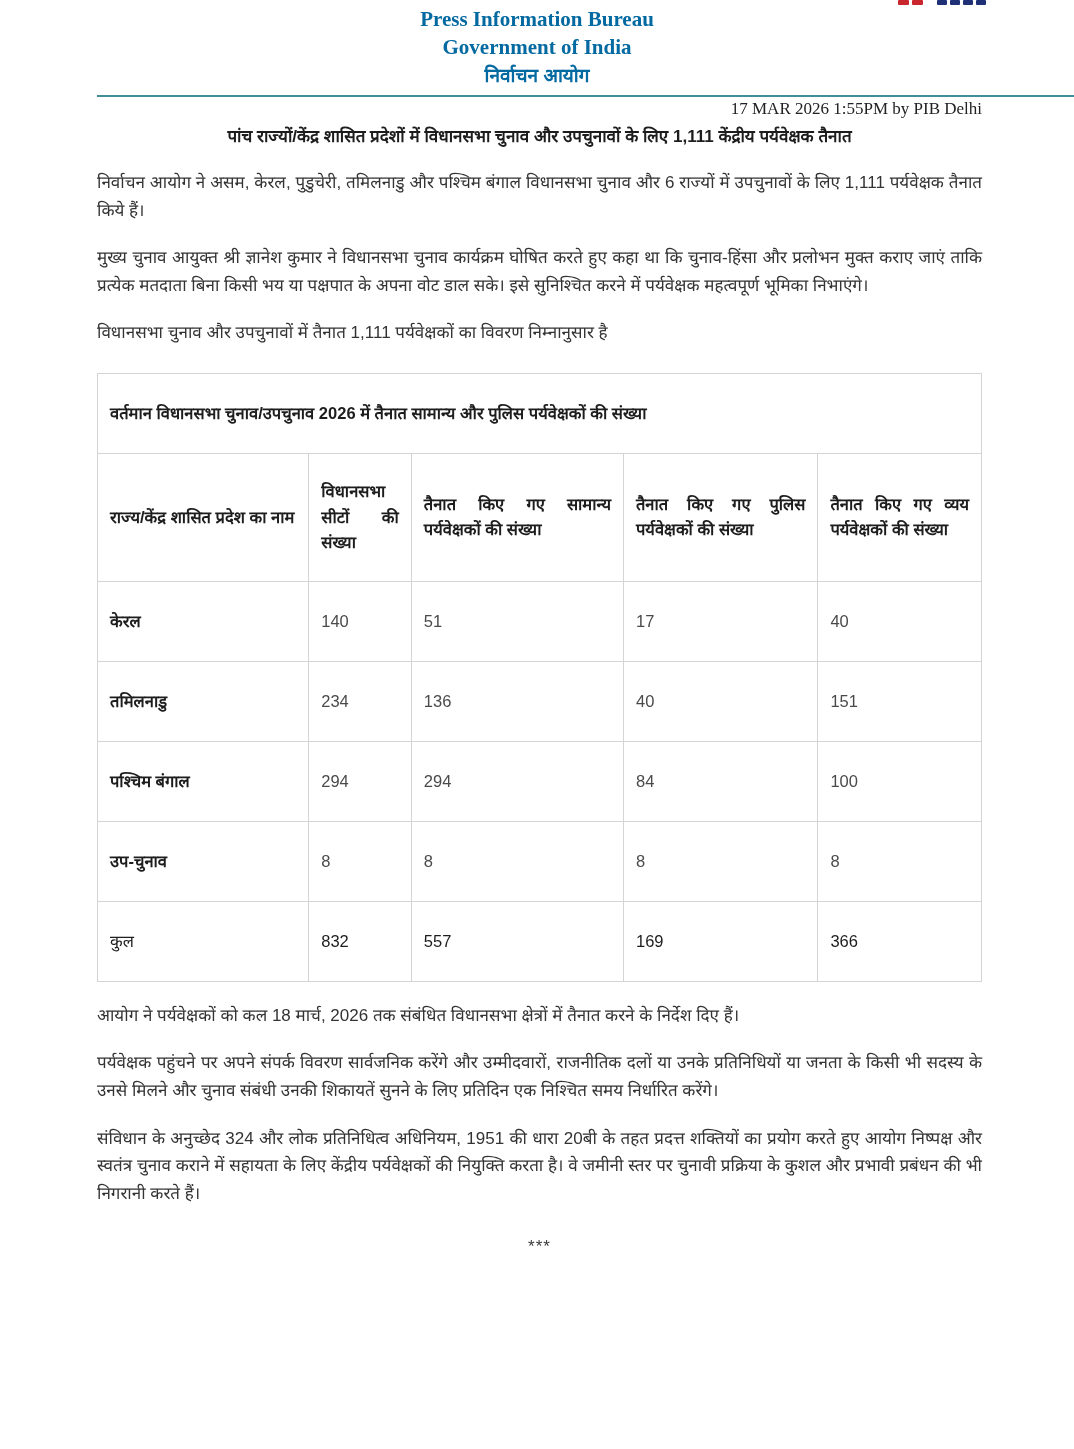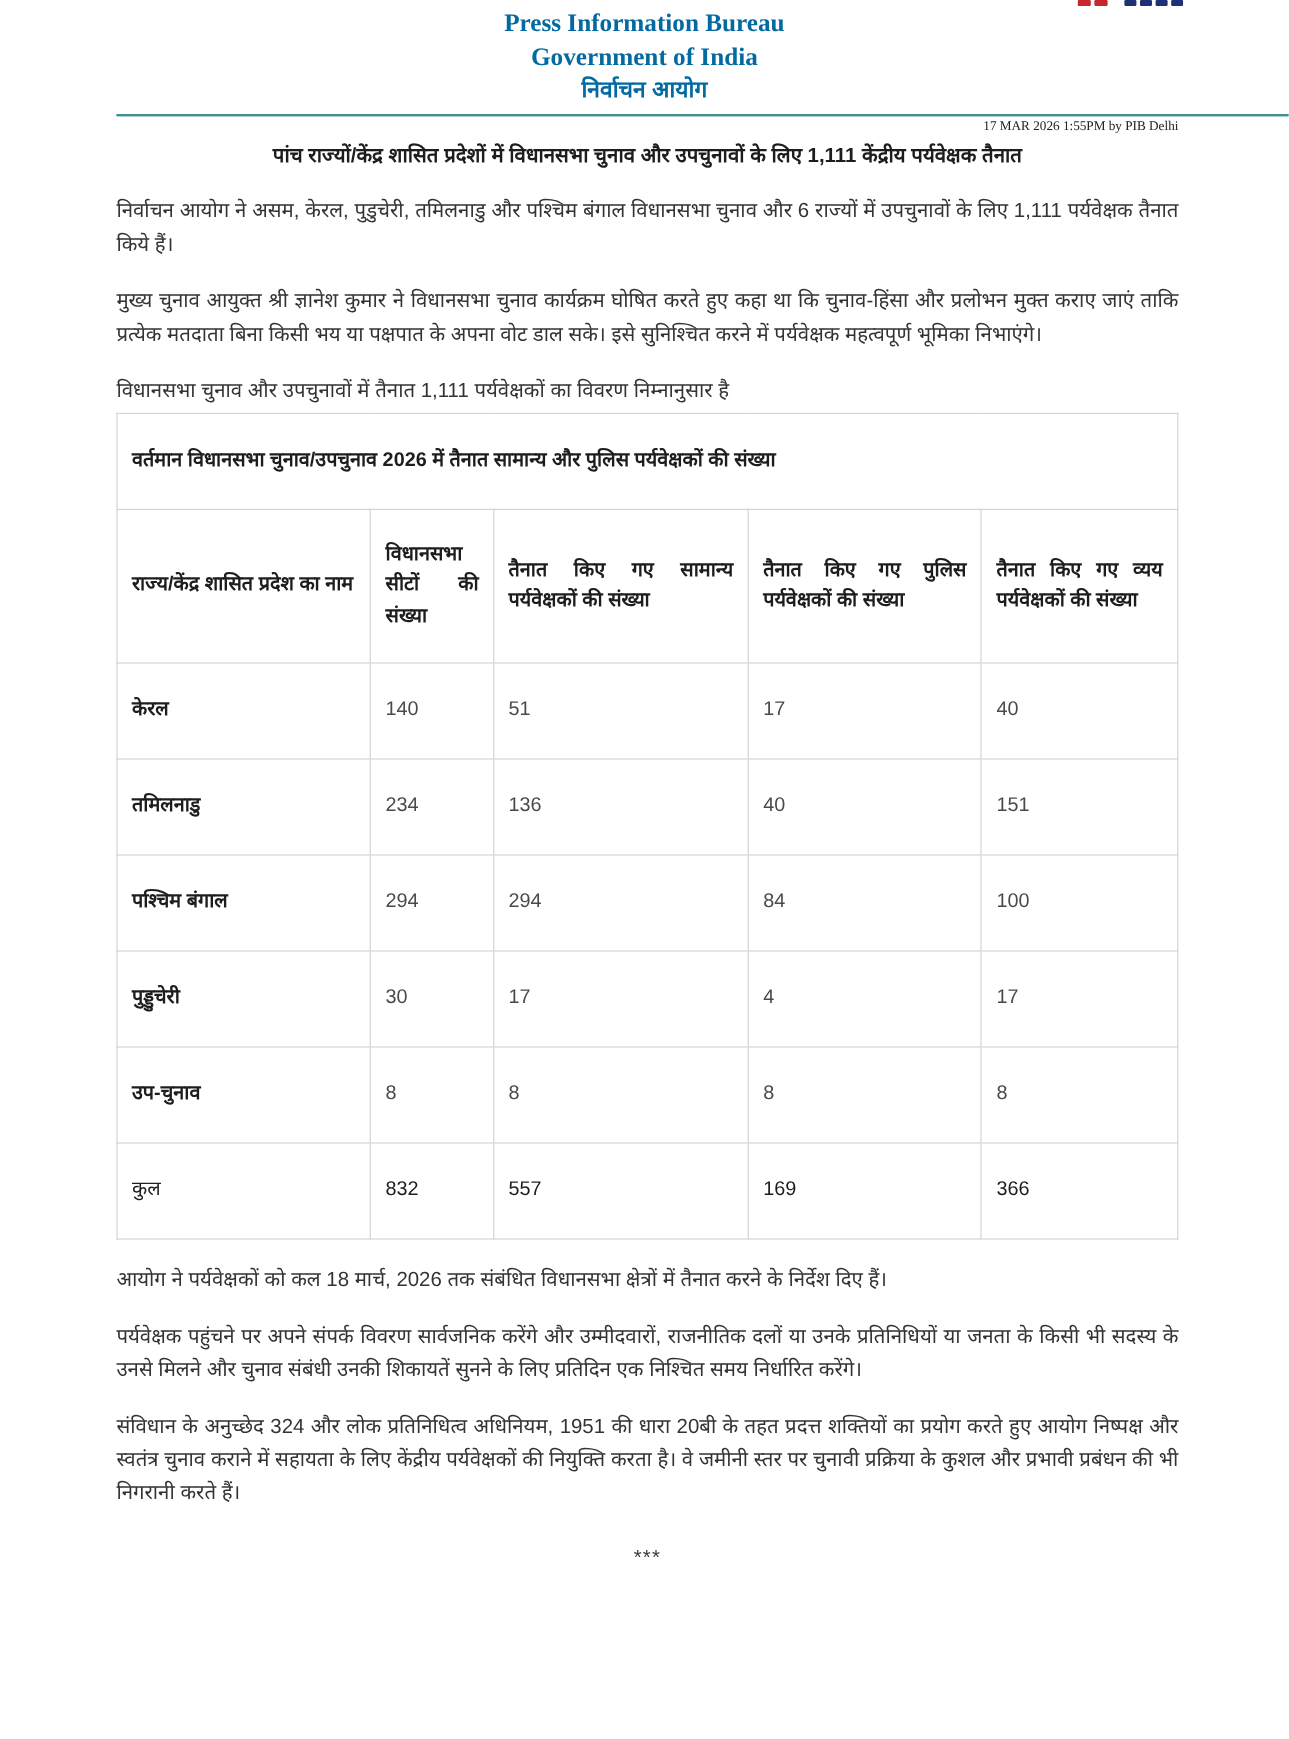--- a/index.html
+++ b/index.html
@@ -59,21 +59,21 @@
     margin-left: 97px;
     height: 2px;
     background: var(--divider-teal);
     margin-top: 6px;
   }
 
   .content { padding: 0 92px 0 97px; }
 
   .dateline {
     font-family: "Liberation Serif", "DejaVu Serif", serif;
-    font-size: 11px;
+    font-size: 17px;
     color: #222;
     text-align: right;
     margin-top: 2px;
     line-height: 1.2;
   }
 
   .press-title {
     font-size: 17px;
     font-weight: bold;
     color: var(--text-dark);
@@ -86,21 +86,21 @@
     font-size: 17px;
     line-height: 1.62;
     text-align: justify;
     margin-top: 20px;
     color: var(--text-body);
   }
 
   table.observer-table {
     width: 100%;
     border-collapse: collapse;
-    margin-top: 4px;
+    margin-top: 26px;
     table-layout: fixed;
   }
   .observer-table col.c1 { width: 23.9%; }
   .observer-table col.c2 { width: 11.6%; }
   .observer-table col.c3 { width: 24.0%; }
   .observer-table col.c4 { width: 22.0%; }
   .observer-table col.c5 { width: 18.5%; }
 
   .observer-table th, .observer-table td {
     border: 1px solid var(--border-gray);
@@ -211,27 +211,20 @@
           <td>151</td>
         </tr>
         <tr>
           <td class="label-cell">पश्चिम बंगाल</td>
           <td>294</td>
           <td>294</td>
           <td>84</td>
           <td>100</td>
         </tr>
         <tr>
-          <td class="label-cell">पुड्डुचेरी</td>
-          <td>30</td>
-          <td>17</td>
-          <td>4</td>
-          <td>17</td>
-        </tr>
-        <tr>
           <td class="label-cell">उप-चुनाव</td>
           <td>8</td>
           <td>8</td>
           <td>8</td>
           <td>8</td>
         </tr>
         <tr class="total-row">
           <td class="label-cell">कुल</td>
           <td>832</td>
           <td>557</td>

